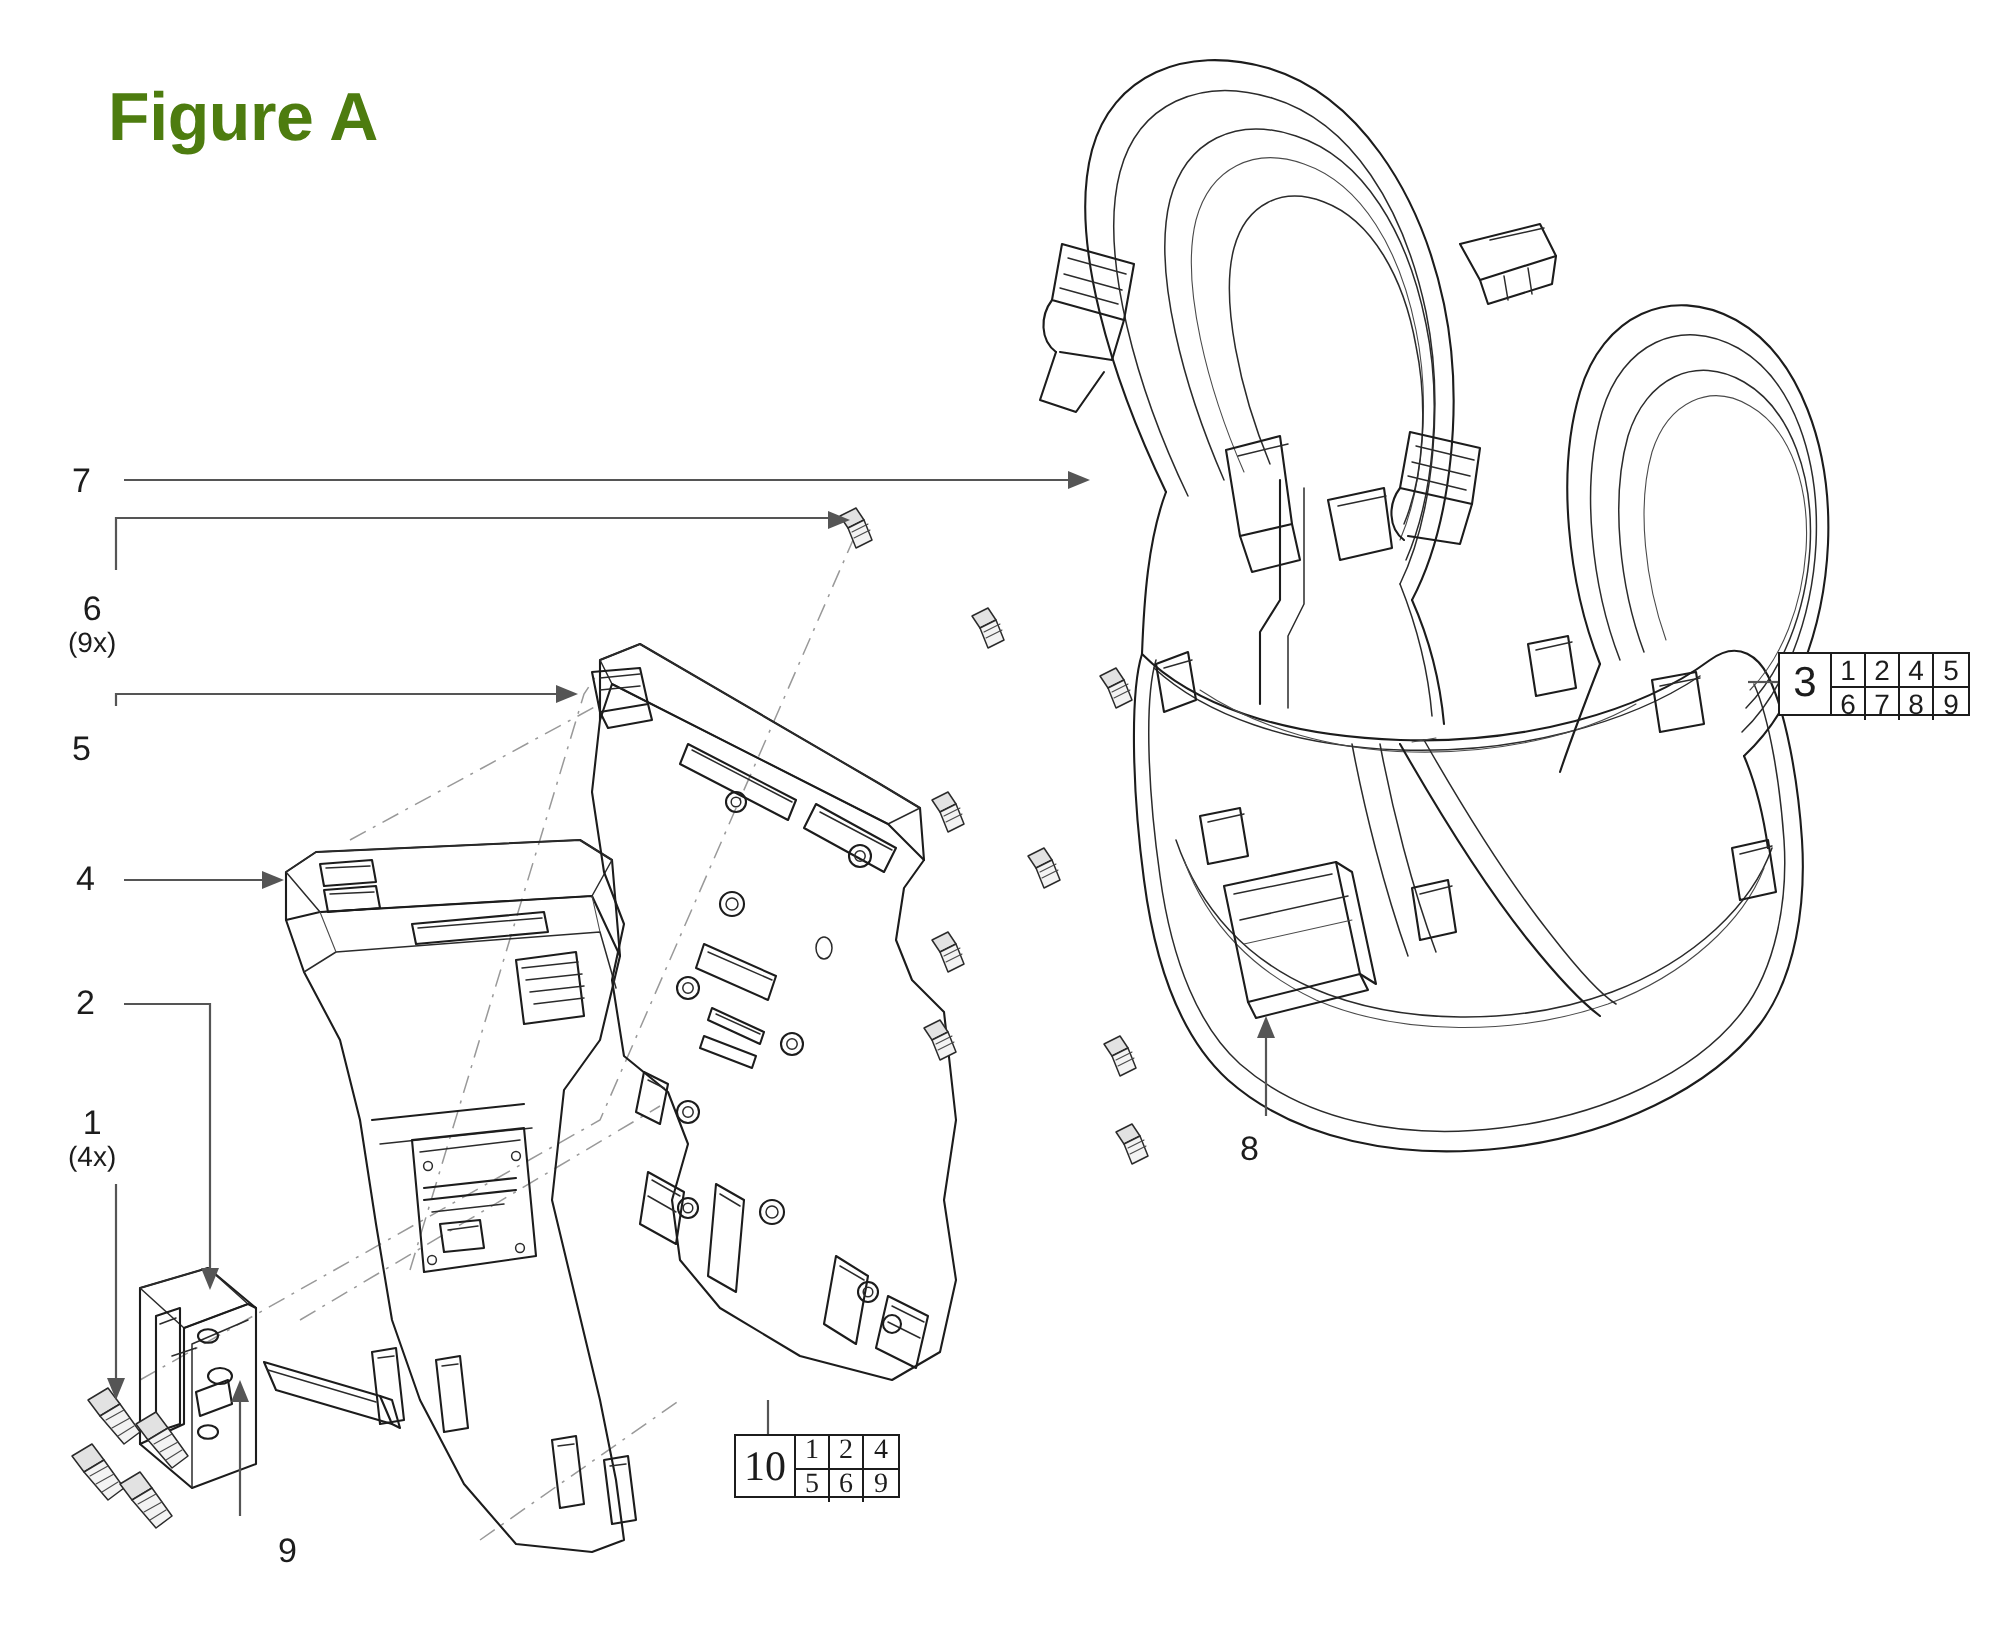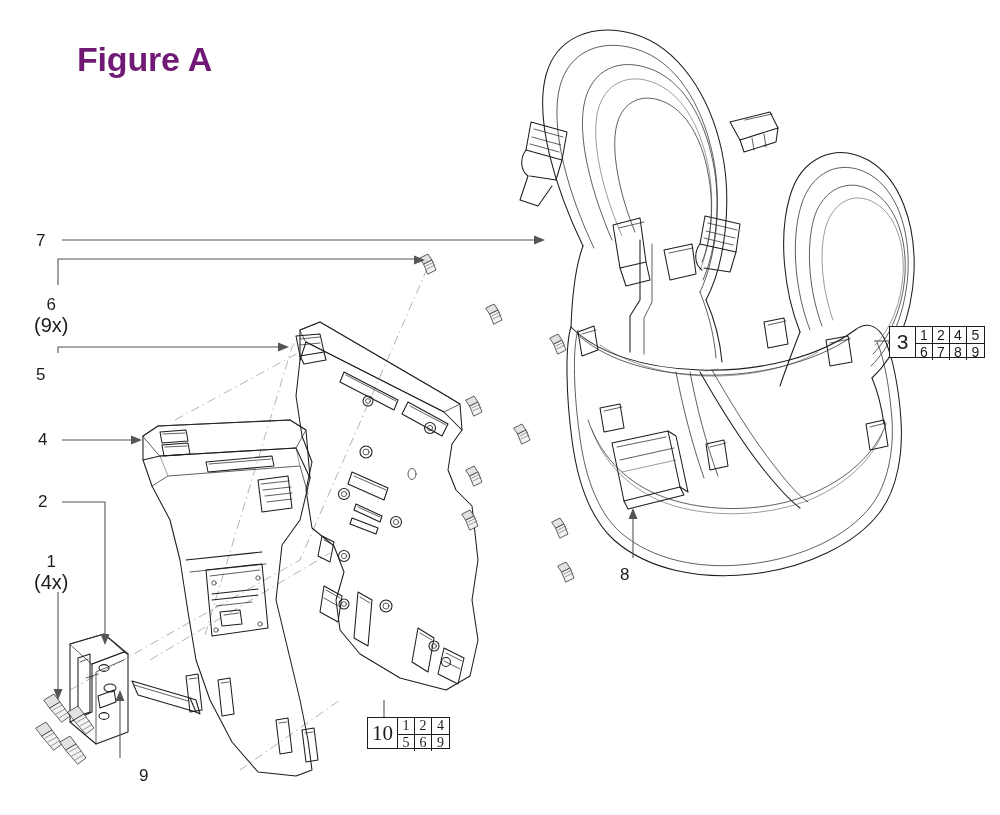--- a/index.html
+++ b/index.html
@@ -14,40 +14,40 @@
   }
   #figure-root {
     position: relative;
     width: 1000px;
     height: 815px;
     background: #ffffff;
     overflow: hidden;
   }
   #figure-title {
     position: absolute;
-    left: 77px;
+    left: 54px;
     top: 40px;
     font-size: 34px;
     font-weight: bold;
     letter-spacing: -0.2px;
-    color: #701a75;
+    color: #4d7c0f;
     white-space: nowrap;
   }
   .callout-label {
     position: absolute;
     font-size: 17px;
     font-weight: normal;
     color: #1c1c1c;
     white-space: nowrap;
     line-height: 1.12;
     text-align: center;
   }
   .callout-label .qty {
     display: block;
-    font-size: 20px;
+    font-size: 14px;
   }
   
   .ref-table {
     position: absolute;
     display: flex;
     align-items: stretch;
     border: 1.5px solid #1c1c1c;
     background: #ffffff;
     box-sizing: border-box;
   }

